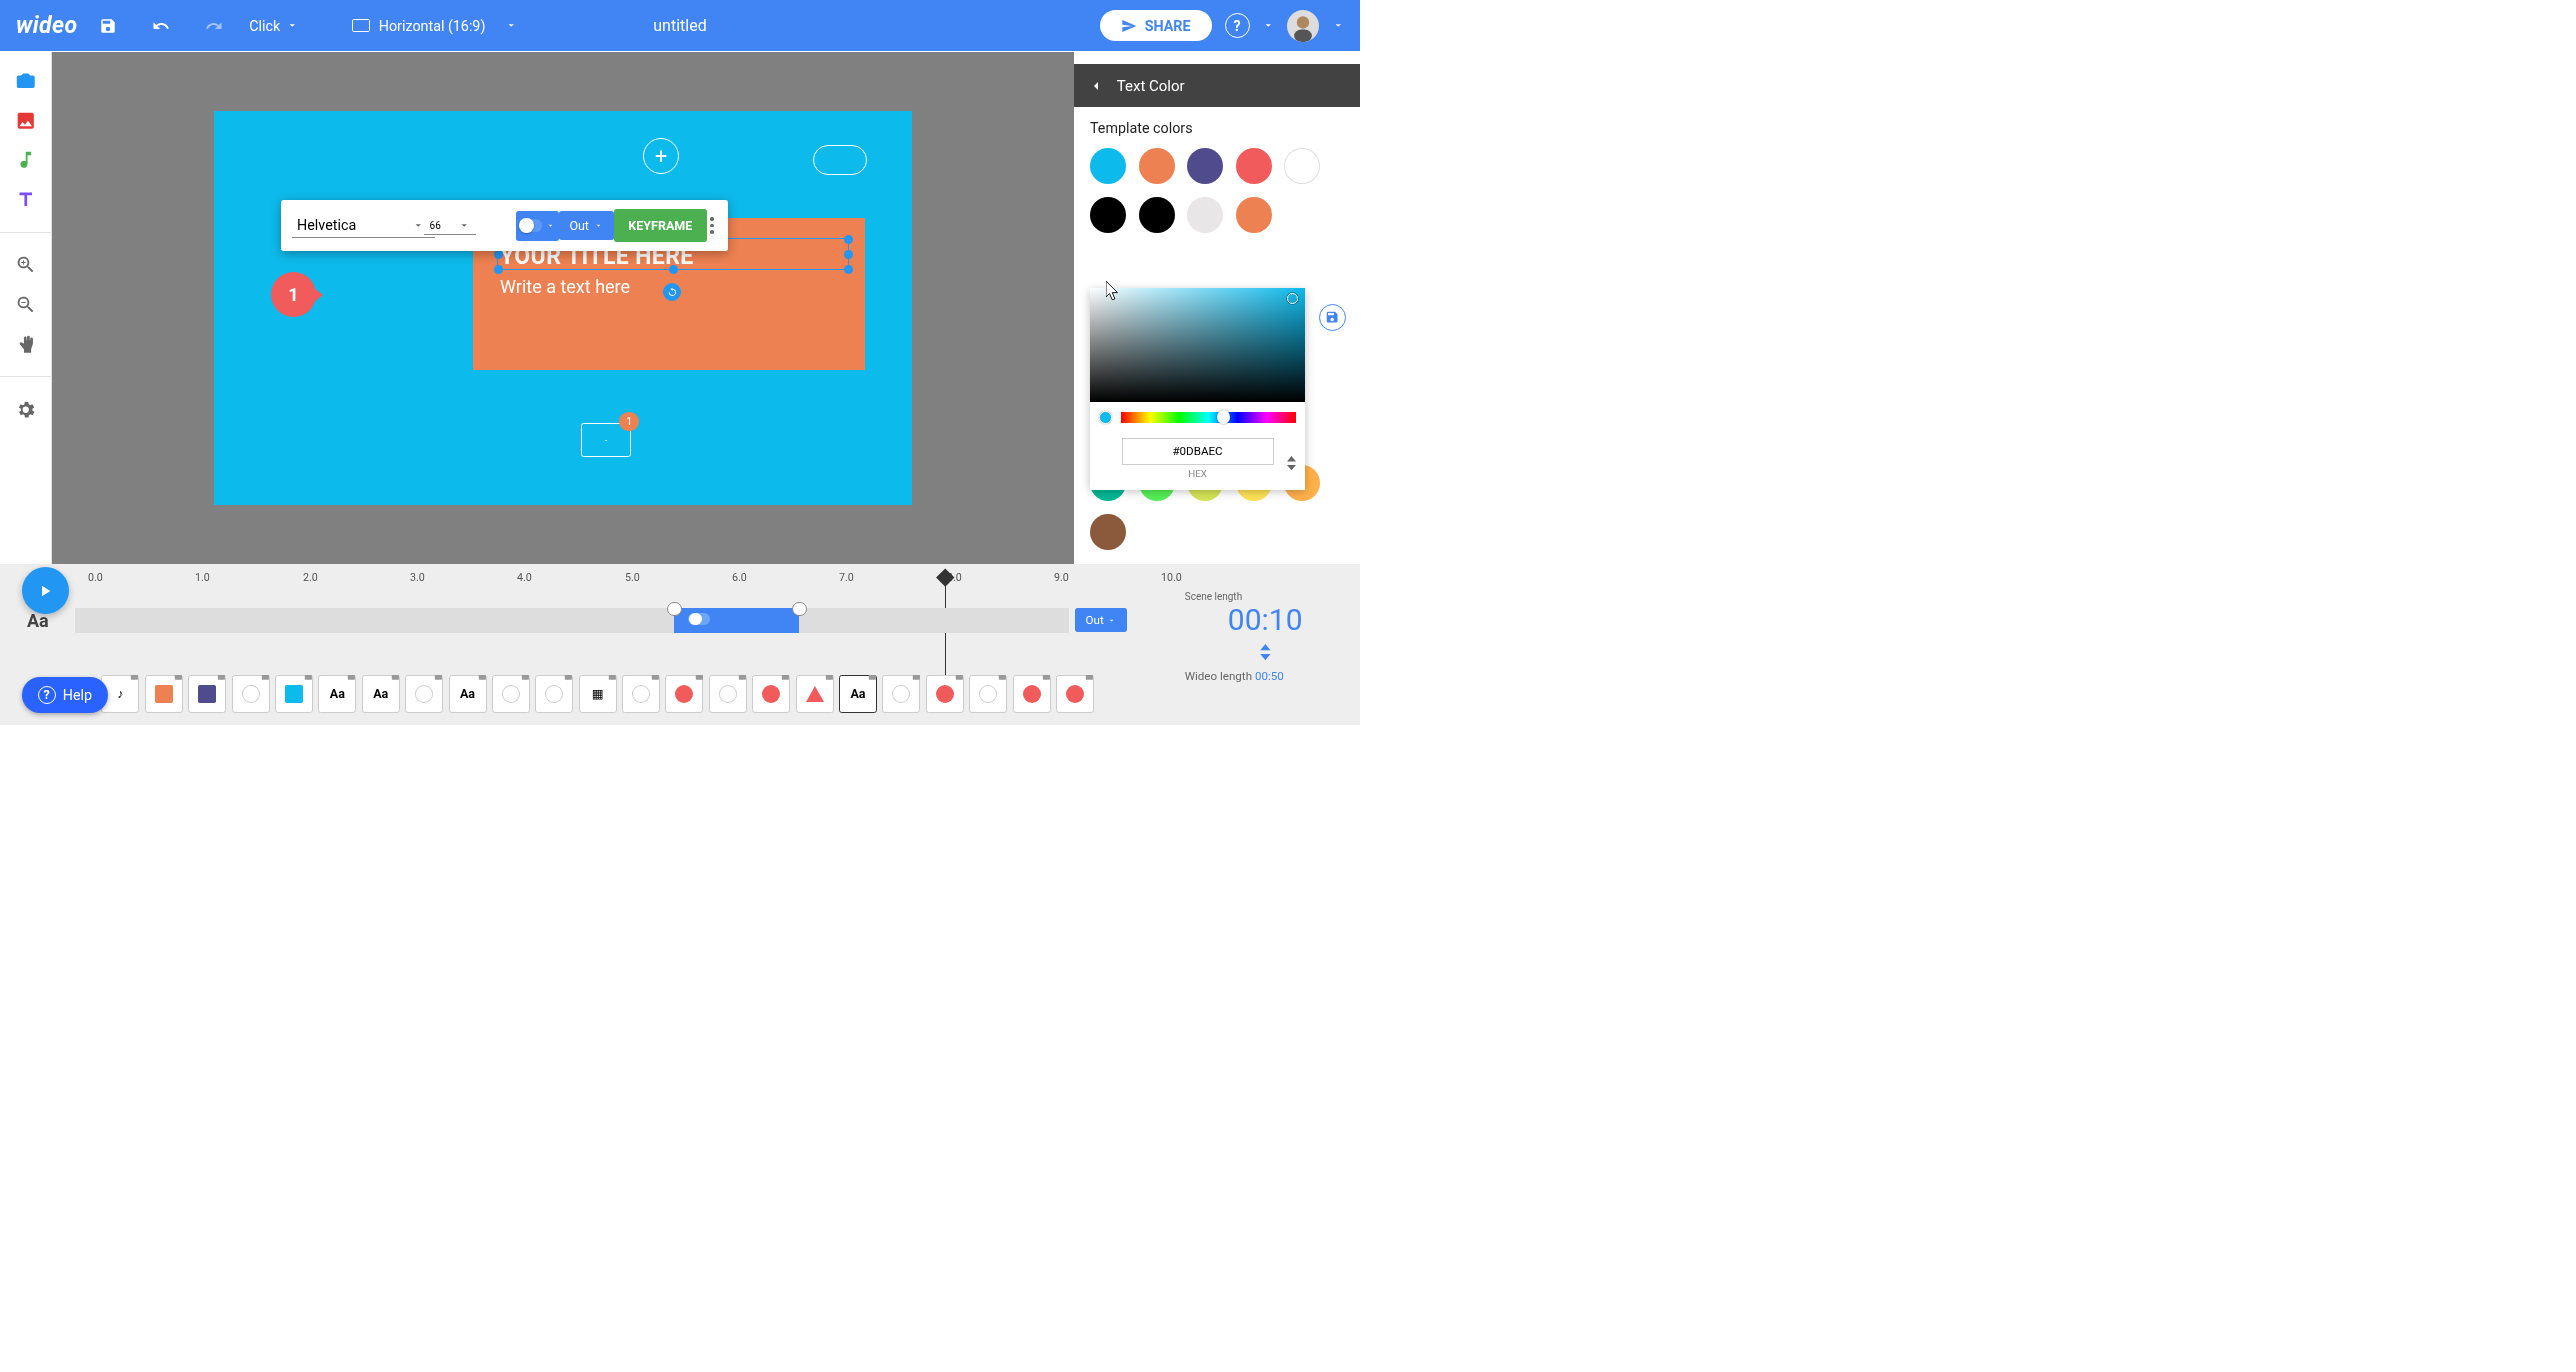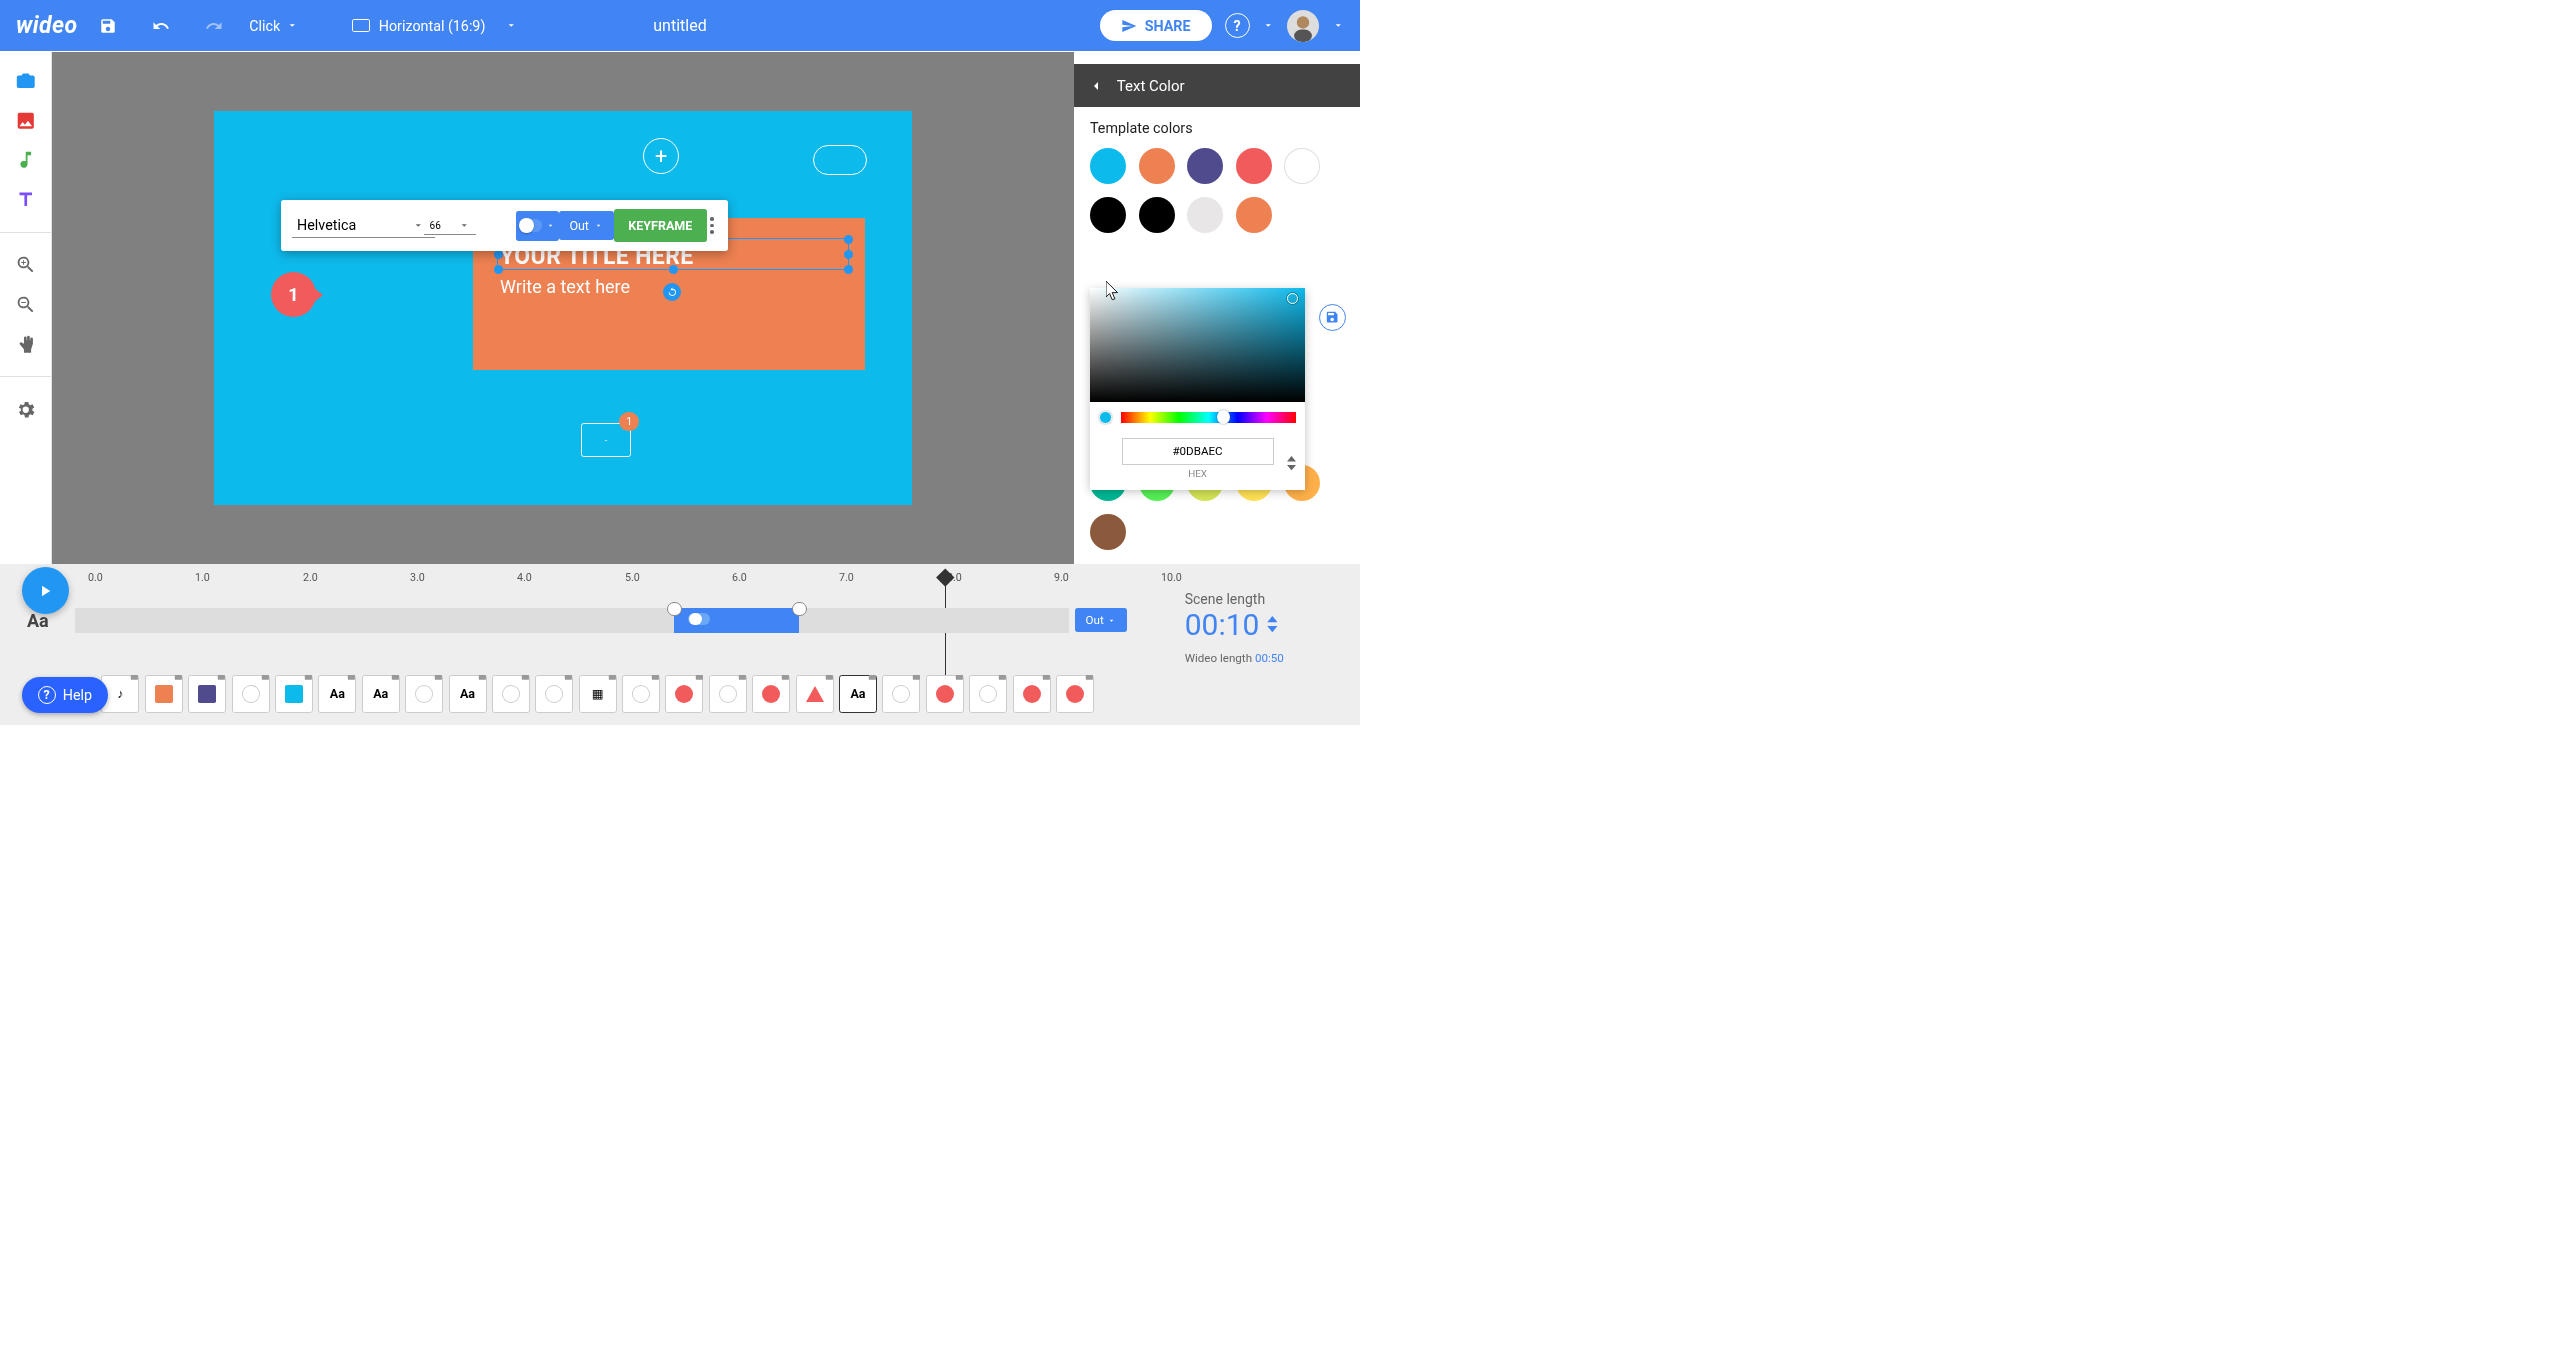--- a/index.html
+++ b/index.html
@@ -98,22 +98,22 @@
 .playhead-line { position:absolute; top:7.2px; bottom:-107px; width:0.9px; background:#333; }
 
 .track-row { position:absolute; left:27px; right:233px; top:38px; height:36px; display:flex; align-items:center; gap:5.4px; }
 .track-label { width:43px; font-size:18px; font-weight:700; color:#444; }
 .track-bg { flex:1; height:25px; background:#ddd; position:relative; }
 .track-clip { position:absolute; height:25px; background:#4184F3; }
 .clip-handle { position:absolute; width:14.3px; height:14.3px; background:#fff; border:0.9px solid #888; border-radius:50%; top:-5.4px; }
 .track-out { background:#4184F3; color:#fff; padding:5.4px 10.7px; font-size:11.6px; border-radius:2.7px; display:flex; align-items:center; gap:3.6px; cursor:pointer; }
 
 .scene-info { position:absolute; right:14.3px; top:27px; width:161px; }
-.scene-label { font-size:14px; color:#666; }
-.scene-time { font-size:30px; color:#4184F3; font-weight:400; display:flex; align-items:center; gap:7.2px; }
+.scene-label { font-size:10px; color:#666; }
+.scene-time { font-size:30px; color:#4184F3; font-weight:400; display:flex; align-items:center; gap:7.2px;flex-direction:column; }
 .wideo-label { font-size:11.6px; color:#666; margin-top:9px; }
 .wideo-time { color:#4184F3; }
 
 .layer-row { position:absolute; left:27px; right:14.3px; bottom:10.7px; height:41px; display:flex; align-items:center; gap:7.2px; }
 .layer-icon { width:30px; height:30px; display:flex; align-items:center; justify-content:center; cursor:pointer; }
 .layer-thumb { width:38px; height:38px; background:#fff; border:0.9px solid #ccc; border-radius:2.7px; cursor:pointer; display:flex; align-items:center; justify-content:center; font-size:12.5px; position:relative; }
 .layer-lock { position:absolute; top:-7.2px; right:-3.6px; width:12.5px; height:12.5px; }
 
 .help-btn { position:absolute; left:21.5px; bottom:12.5px; background:#2962FF; color:#fff; padding:9px 16px; border-radius:19.7px; font-size:14.3px; display:flex; align-items:center; gap:7.2px; cursor:pointer; z-index:30; box-shadow:0 1.8px 5.4px rgba(0,0,0,0.3); }
 

